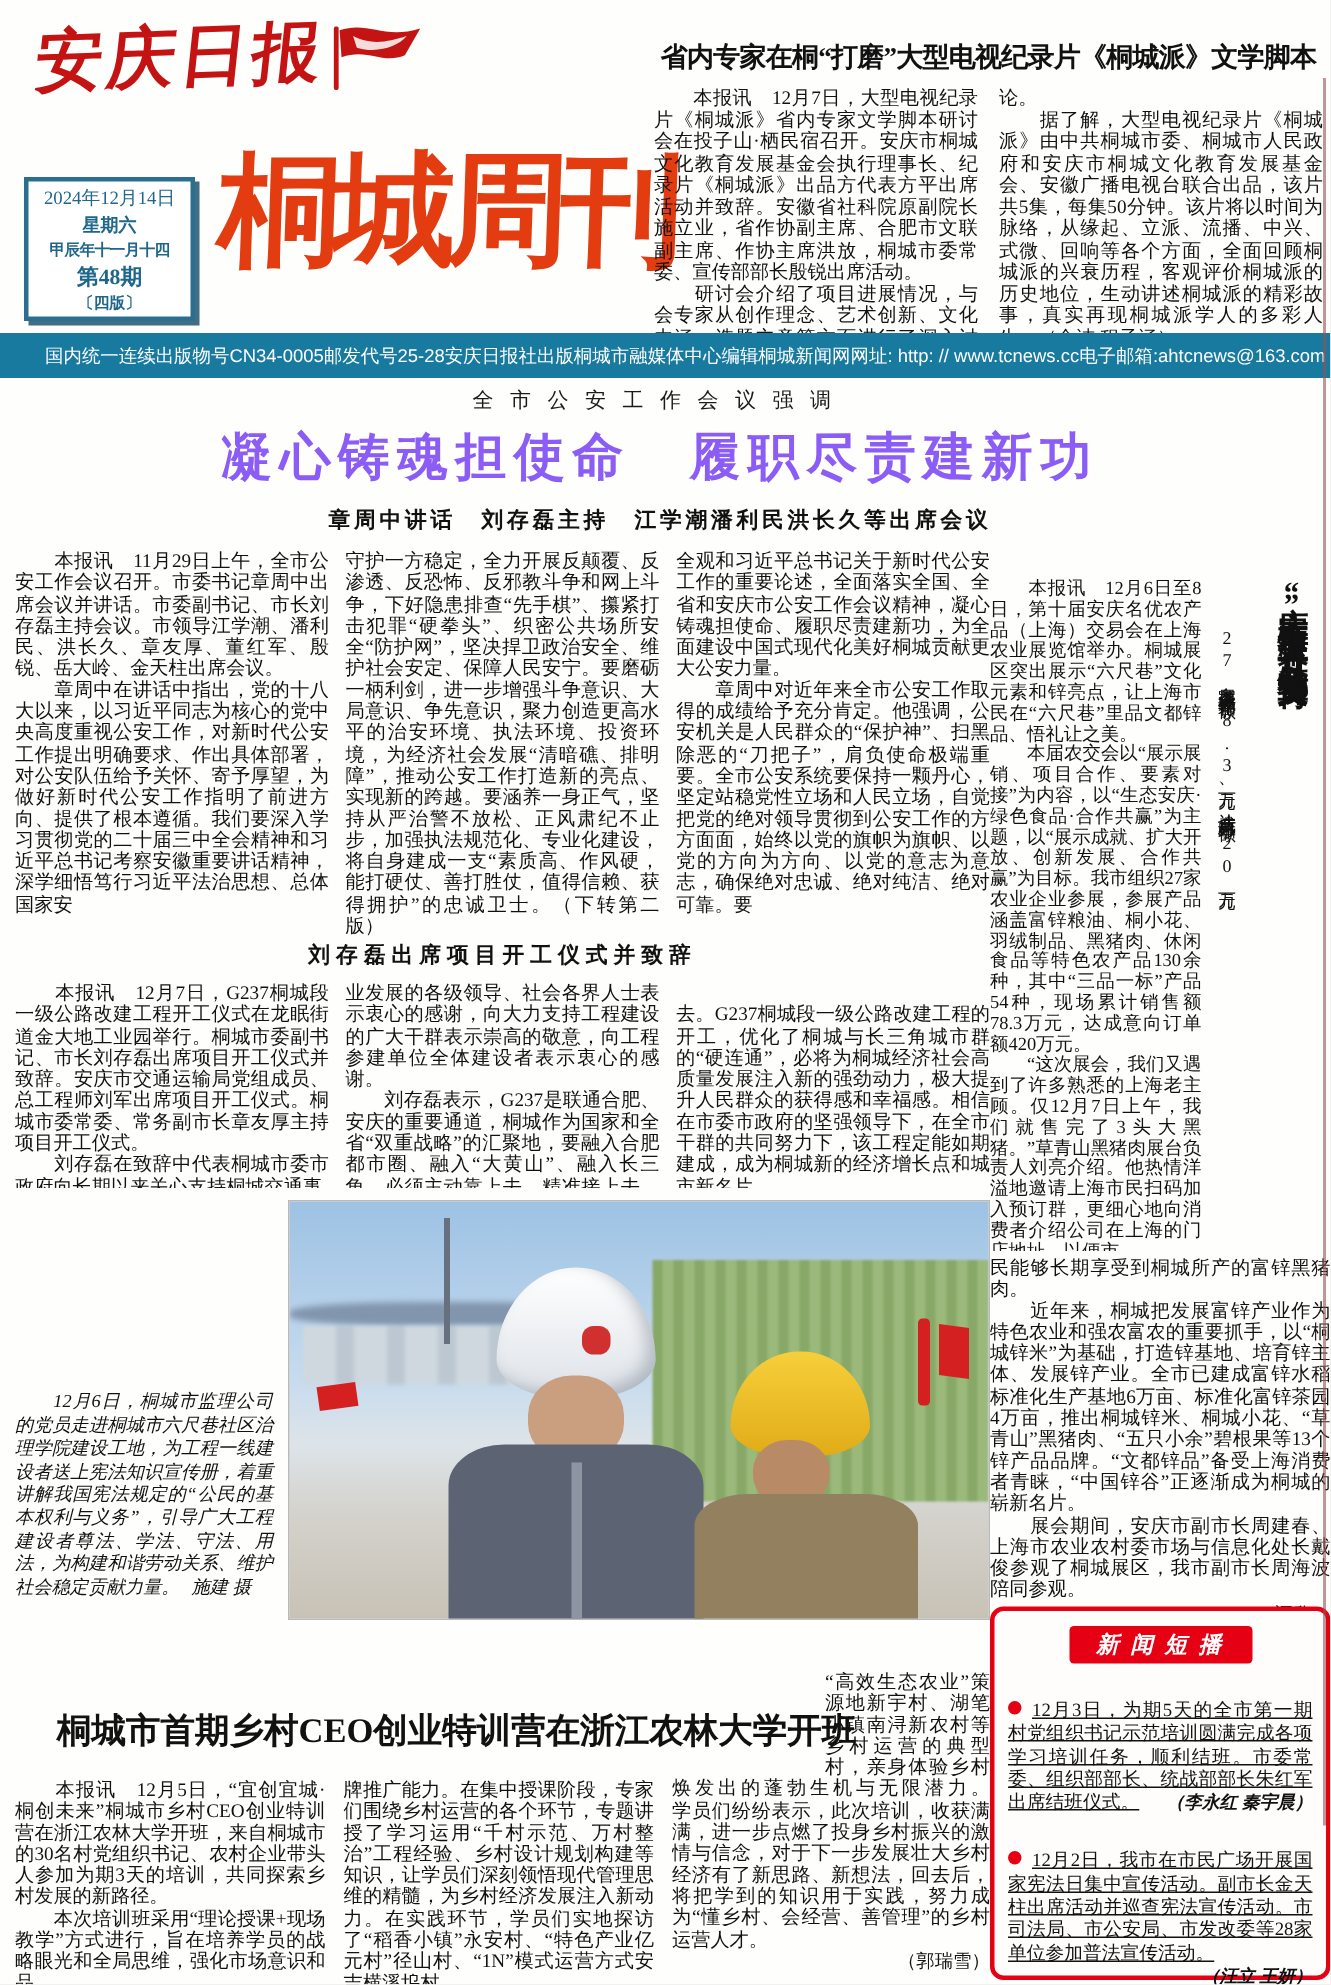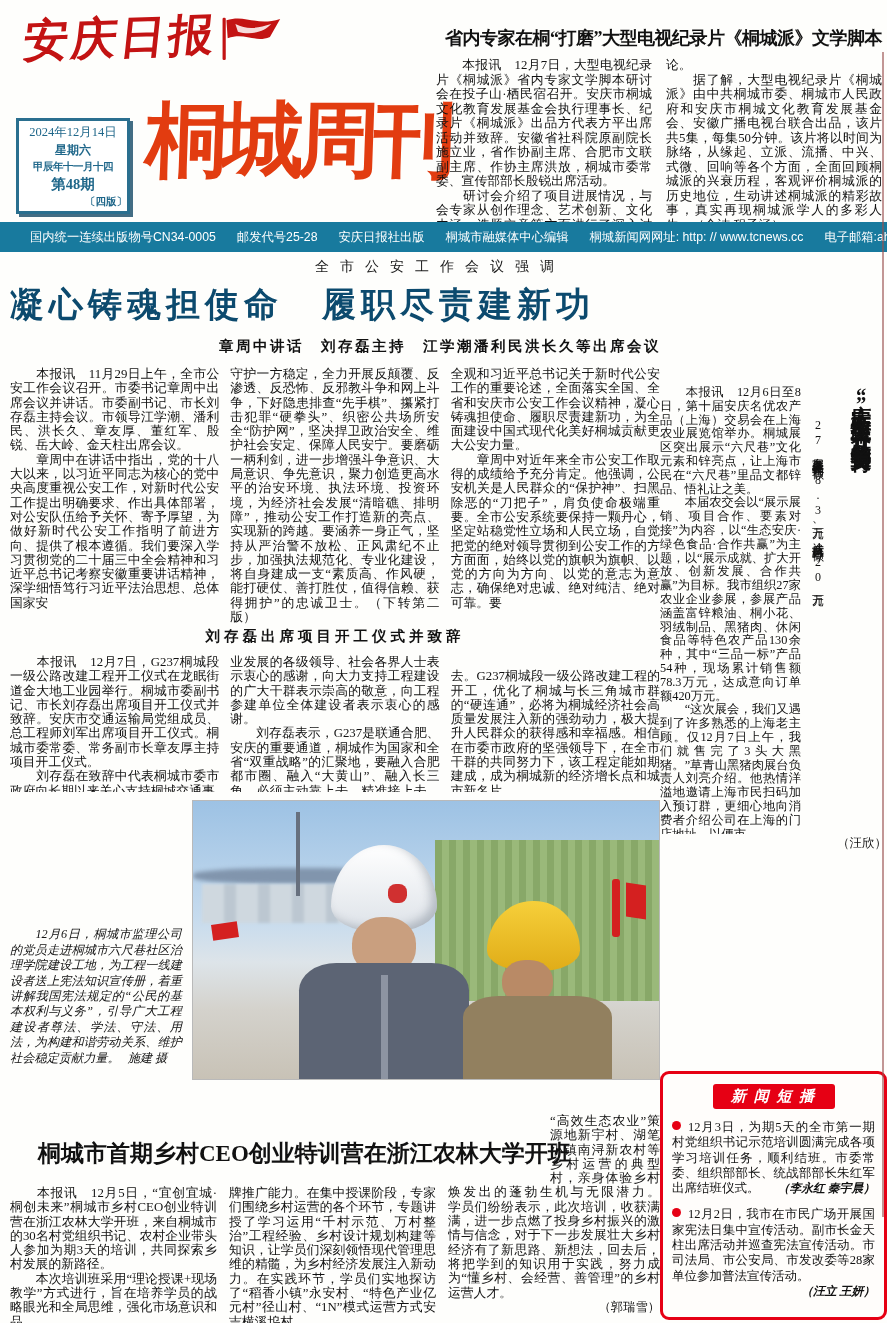--- a/index.html
+++ b/index.html
@@ -10,34 +10,34 @@
   .logo-text{font-size:45px;font-weight:bold;color:#c31313;letter-spacing:3px;
              transform:skewX(-8deg) rotate(-2deg);line-height:1.1;}
   .flag{width:64px;height:52px;margin-left:4px;margin-top:2px;}
   .date-box{position:absolute;left:16px;top:118px;width:114px;height:96px;background:#fff;
             border:3px solid #2a6f8f;box-shadow:3px 3px 0 rgba(34,84,110,.85);box-sizing:border-box;
             display:flex;flex-direction:column;justify-content:center;gap:1px;text-align:center;color:#1f678a;}
   .db-date{font-size:12.5px;}
   .db-week{font-size:12px;font-weight:bold;}
   .db-lunar{font-size:10.5px;font-weight:bold;letter-spacing:-.5px;text-align:center;}
   .db-issue{font-size:14.5px;font-weight:bold;}
-  .db-pages{font-size:10.5px;font-weight:bold;text-align:right;}
+  .db-pages{font-size:10.5px;font-weight:bold;}
   .weekly-title{position:absolute;left:146px;top:94px;font-size:82px;font-weight:900;color:#e23c10;
                 letter-spacing:-6px;line-height:1.15;transform:skewX(-2deg);white-space:nowrap;}
   .tr-article{position:absolute;left:436px;top:26px;width:446px;}
-  .tr-title{font-size:18px;font-weight:900;text-align:right;white-space:nowrap;letter-spacing:-.5px;}
+  .tr-title{font-size:18px;font-weight:900;text-align:center;white-space:nowrap;letter-spacing:-.5px;}
   .tr-body{margin-top:8px;column-count:2;column-gap:14px;font-size:12.8px;line-height:14.5px;
            text-align:justify;white-space:pre-line;height:178px;overflow:hidden;}
   .info-bar{position:absolute;left:0;top:222px;width:887px;height:30px;background:#187a9e;color:#fff;
-            display:flex;align-items:center;gap:21px;padding-left:30px;box-sizing:border-box;
+            display:flex;align-items:center;padding-left:30px;box-sizing:border-box;
             font-family:"Liberation Sans",sans-serif;font-size:12.3px;white-space:nowrap;}
   
   .lead{position:absolute;left:10px;top:258px;width:860px;}
   .lead-kicker{text-align:center;font-size:14px;letter-spacing:11px;color:#1a1a1a;}
-  .lead-head{margin-top:6px;font-size:34px;font-weight:900;color:#0c4a6e;
+  .lead-head{margin-top:6px;text-align:center;font-size:34px;font-weight:900;color:#8b5cf6;
              letter-spacing:5px;white-space:nowrap;}
   .lead-deck{margin-top:9px;text-align:center;font-size:14.5px;font-weight:bold;letter-spacing:2.5px;}
   .lead-cols{margin-top:11px;display:flex;gap:11px;width:650px;}
   .col{flex:1;font-size:12.8px;line-height:14.3px;text-align:justify;white-space:pre-line;
        height:266px;overflow:hidden;}
   
   .g237{position:absolute;left:10px;top:620px;width:650px;}
   .g237-title{text-align:center;font-size:22.5px;font-weight:900;white-space:nowrap;}
   .g237-deck{margin-top:7px;text-align:center;font-size:14.5px;font-weight:bold;letter-spacing:4px;}
   .g237-cols{margin-top:9px;display:flex;gap:11px;}
@@ -83,21 +83,21 @@
           letter-spacing:1px;width:27px;margin-left:3px;padding-top:32px;box-sizing:border-box;overflow:hidden;}
   .sh-title{writing-mode:vertical-rl;text-orientation:upright;font-size:20.5px;letter-spacing:-3.5px;
             font-weight:900;line-height:52px;width:56px;padding-top:6px;box-sizing:border-box;overflow:hidden;}
   .sh-bottom{margin-top:4px;font-size:12.8px;line-height:14.3px;text-align:justify;white-space:pre-line;}
   .sh-byline{text-align:right;font-size:12.5px;margin-top:1px;}
   
   .briefs{position:absolute;left:660px;top:1071px;width:227px;height:249px;box-sizing:border-box;
           border:3px solid #e60014;border-radius:9px;padding:10px 9px 6px;background:#fffdfb;}
   .briefs-title{width:122px;margin:0 auto;background:#e60014;color:#fff;text-align:center;
                 font-size:15px;font-weight:bold;letter-spacing:2px;padding:3px 0;border-radius:3px;font-style:italic;}
-  .brief-item{margin-top:11px;font-size:12.5px;line-height:15.3px;text-align:justify;}
+  .brief-item{margin-top:24px;font-size:12.5px;line-height:15.3px;text-align:justify;text-decoration:underline;}
   .bullet{display:inline-block;width:9px;height:9px;border-radius:50%;background:#e60014;
           margin-right:7px;vertical-align:1px;}
   .brief-byline{float:right;font-size:11.8px;font-weight:bold;font-style:italic;}
   
   .ceo{position:absolute;left:10px;top:1112px;width:650px;height:211px;}
   .ceo-title{position:absolute;left:28px;top:26px;width:504px;text-align:center;
              font-size:23px;font-weight:900;white-space:nowrap;}
   .ceo-col{position:absolute;font-size:12.8px;line-height:14.3px;text-align:justify;
            white-space:pre-line;overflow:hidden;}
   .ceo-c1{left:0;top:74px;width:207px;height:137px;}
@@ -202,20 +202,23 @@
   </div>
 
   <div class="shanghai">
     <div class="sh-top">
       <div class="sh-body-top">　　本报讯　12月6日至8日，第十届安庆名优农产品（上海）交易会在上海农业展览馆举办。桐城展区突出展示“六尺巷”文化元素和锌亮点，让上海市民在“六尺巷”里品文都锌品、悟礼让之美。
 　　本届农交会以“展示展销、项目合作、要素对接”为内容，以“生态安庆·绿色食品·合作共赢”为主题，以“展示成就、扩大开放、创新发展、合作共赢”为目标。我市组织27家农业企业参展，参展产品涵盖富锌粮油、桐小花、羽绒制品、黑猪肉、休闲食品等特色农产品130余种，其中“三品一标”产品54种，现场累计销售额78.3万元，达成意向订单额420万元。
 　　“这次展会，我们又遇到了许多熟悉的上海老主顾。仅12月7日上午，我们就售完了3头大黑猪。”草青山黑猪肉展台负责人刘亮介绍。他热情洋溢地邀请上海市民扫码加入预订群，更细心地向消费者介绍公司在上海的门店地址，以便市</div>
       <div class="sh-sub">27家参展企业累计销售额78.3万元、达成意向订单额420万元</div>
       <div class="sh-title">安庆“土特产”齐聚上海　“文都锌品”再扬美名</div>
     </div>
+    <div class="sh-bottom">民能够长期享受到桐城所产的富锌黑猪肉。
+　　近年来，桐城把发展富锌产业作为特色农业和强农富农的重要抓手，以“桐城锌米”为基础，打造锌基地、培育锌主体、发展锌产业。全市已建成富锌水稻标准化生产基地6万亩、标准化富锌茶园4万亩，推出桐城锌米、桐城小花、“草青山”黑猪肉、“五只小余”碧根果等13个锌产品品牌。“文都锌品”备受上海消费者青睐，“中国锌谷”正逐渐成为桐城的崭新名片。
+　　展会期间，安庆市副市长周建春、上海市农业农村委市场与信息化处长戴俊参观了桐城展区，我市副市长周海波陪同参观。</div>
     <div class="sh-byline">（汪欣）</div>
   </div>
 
   <div class="ceo">
     <div class="ceo-title">桐城市首期乡村CEO创业特训营在浙江农林大学开班</div>
     <div class="ceo-col ceo-c1">　　本报讯　12月5日，“宜创宜城·桐创未来”桐城市乡村CEO创业特训营在浙江农林大学开班，来自桐城市的30名村党组织书记、农村企业带头人参加为期3天的培训，共同探索乡村发展的新路径。
 　　本次培训班采用“理论授课+现场教学”方式进行，旨在培养学员的战略眼光和全局思维，强化市场意识和品</div>
     <div class="ceo-col ceo-c2">牌推广能力。在集中授课阶段，专家们围绕乡村运营的各个环节，专题讲授了学习运用“千村示范、万村整治”工程经验、乡村设计规划构建等知识，让学员们深刻领悟现代管理思维的精髓，为乡村经济发展注入新动力。在实践环节，学员们实地探访了“稻香小镇”永安村、“特色产业亿元村”径山村、“1N”模式运营方式安吉横溪坞村、</div>
     <div class="ceo-col ceo-c3">
       <span class="ceo-spacer"></span>

